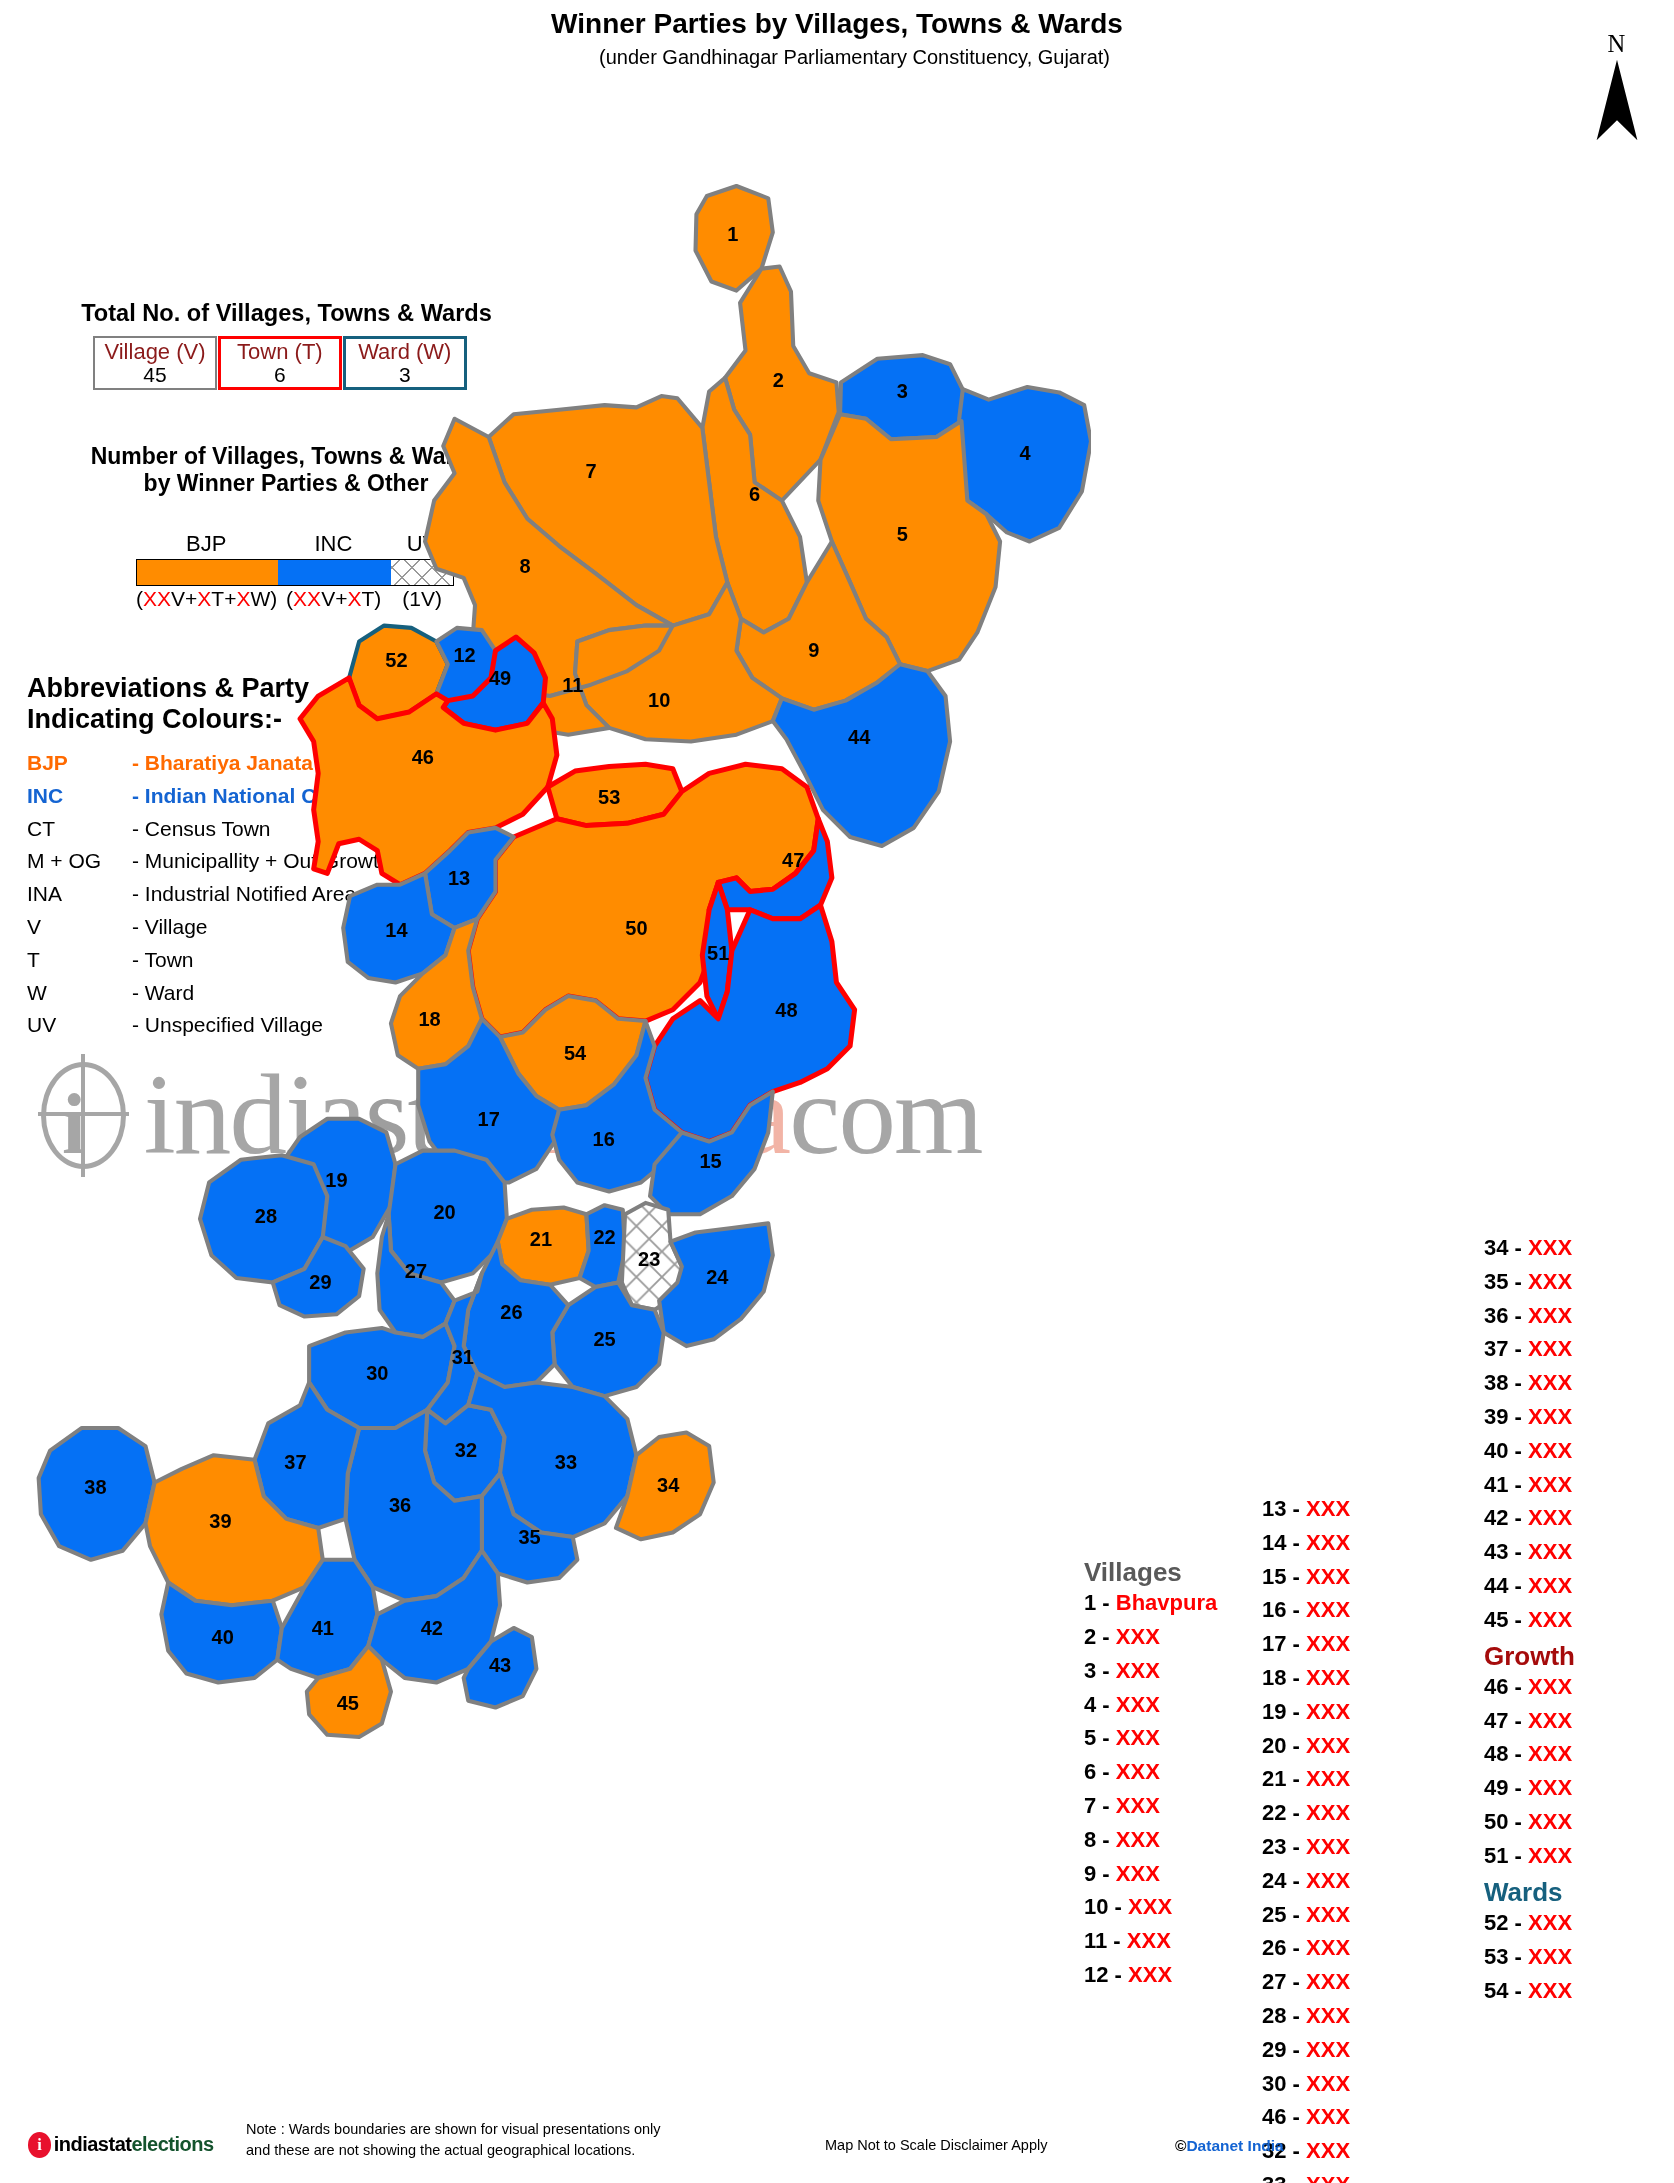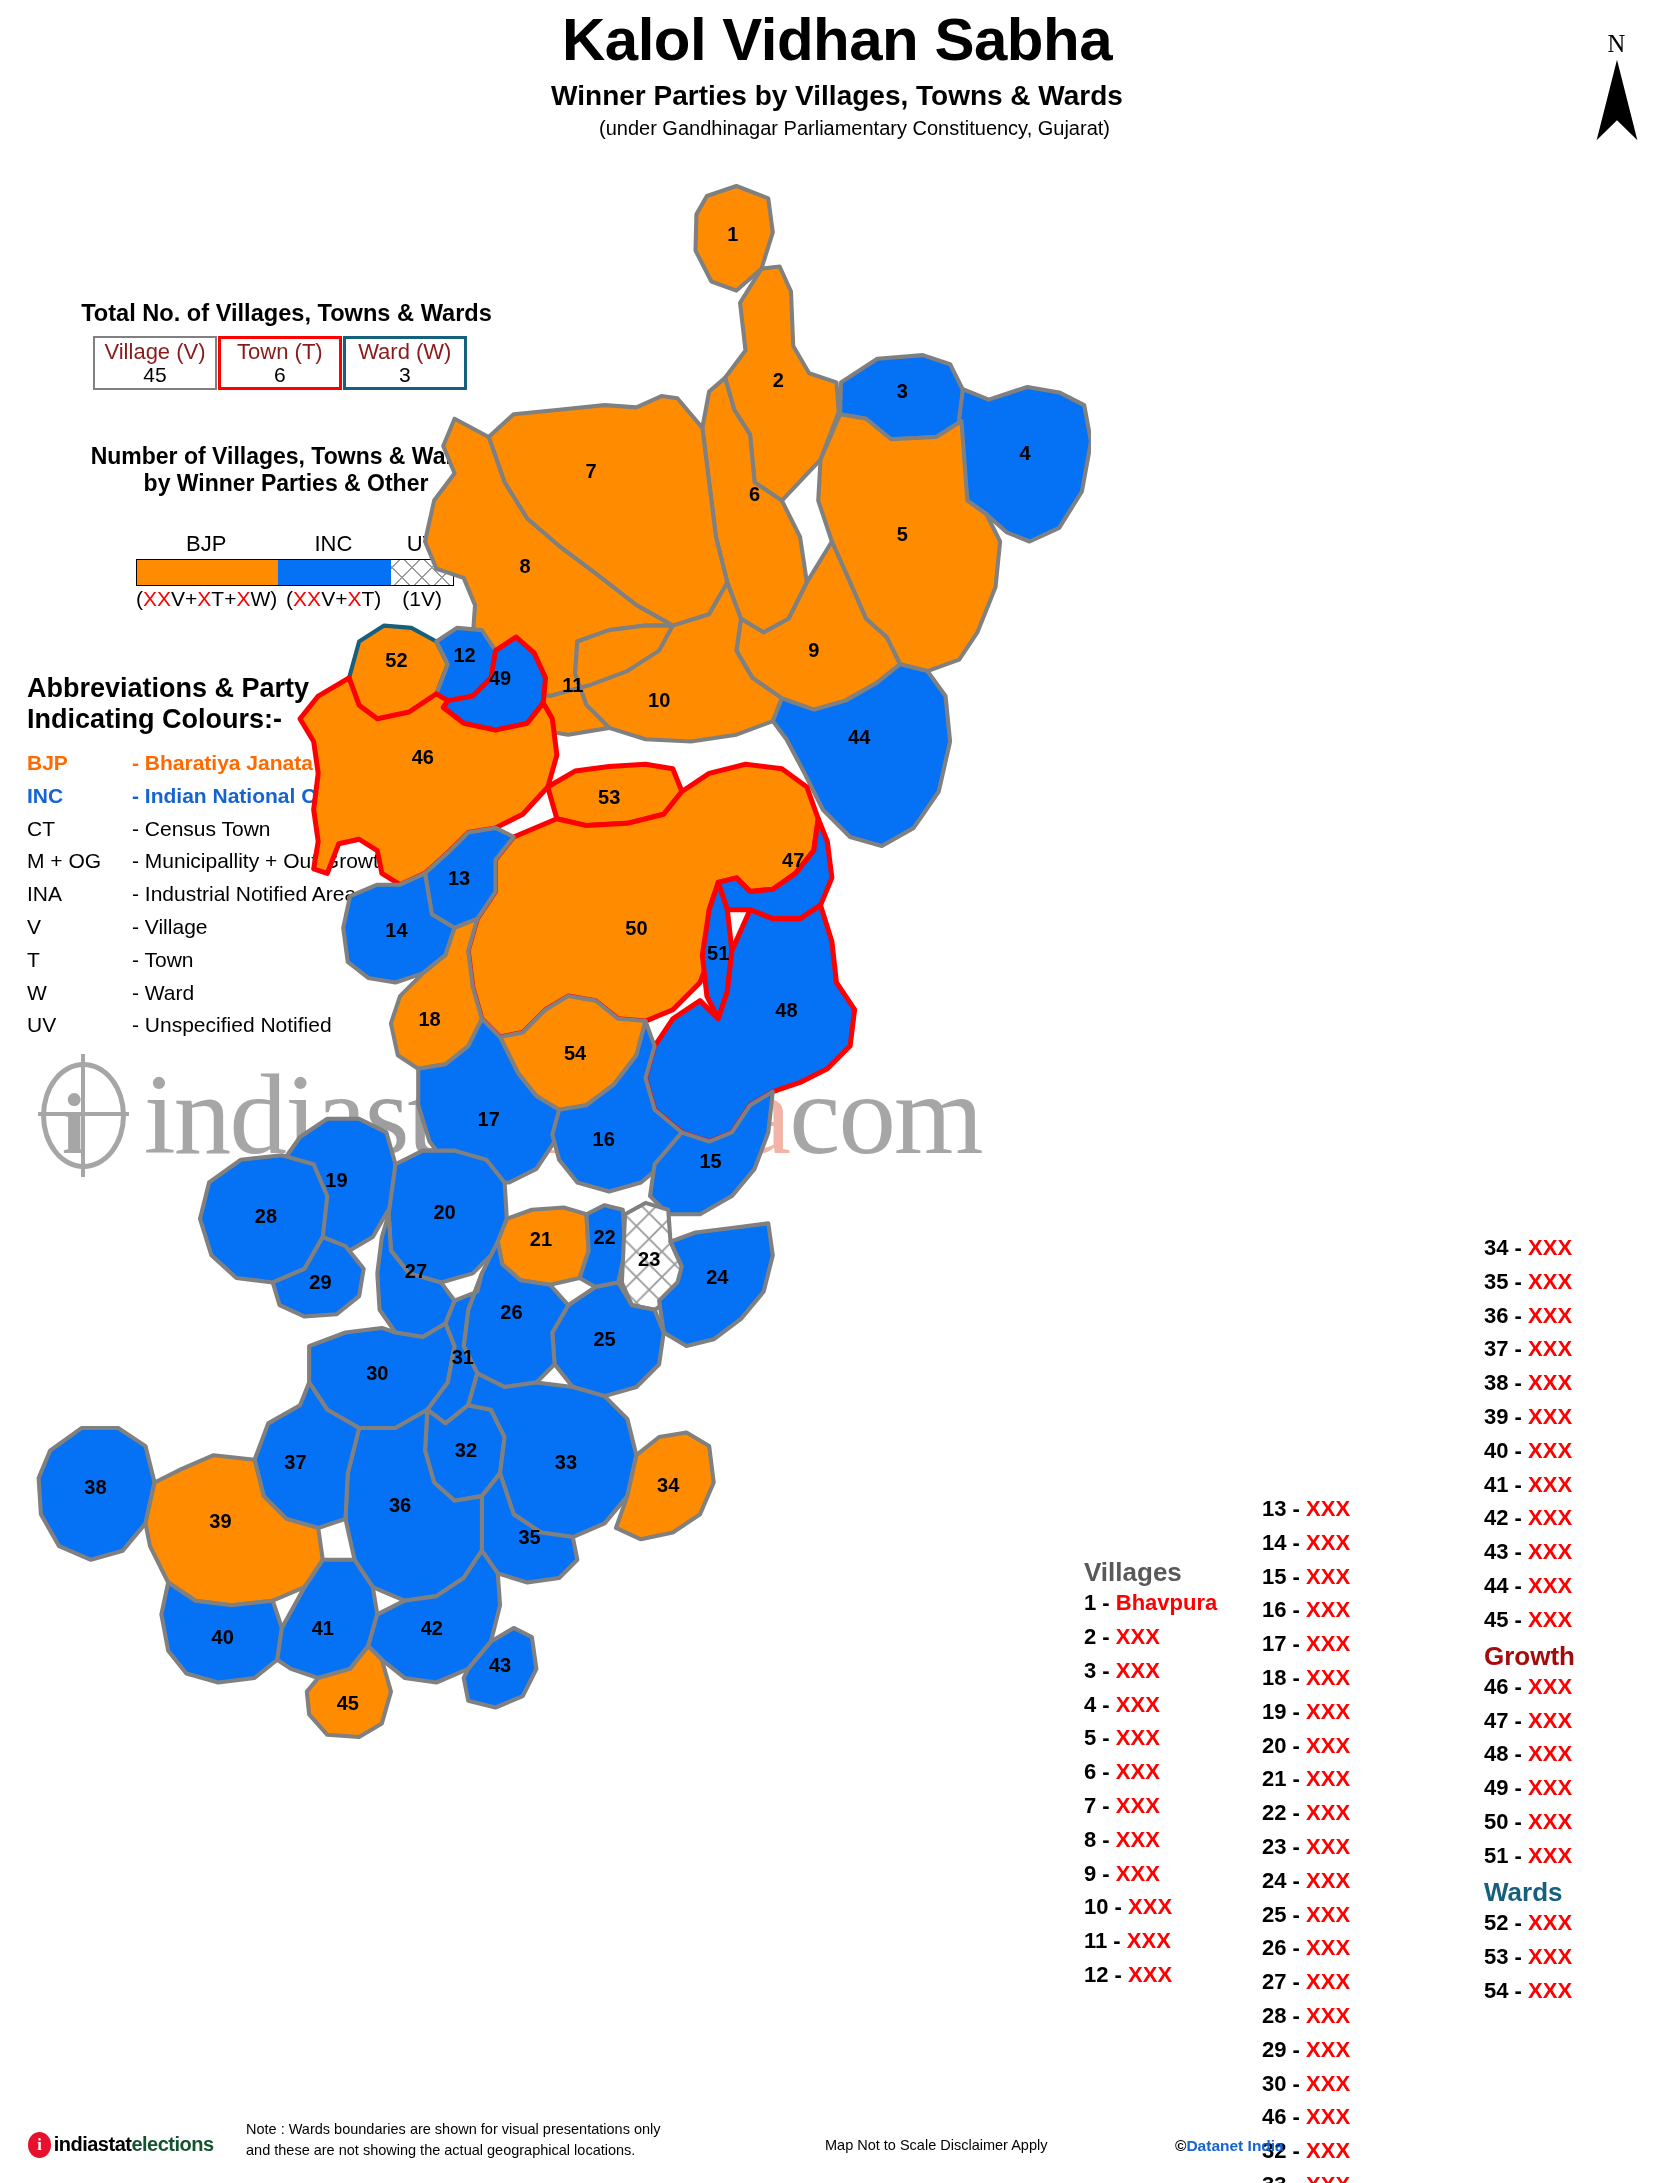--- a/index.html
+++ b/index.html
@@ -107,21 +107,20 @@
   #footer-copy{left:1175px;top:2137px;font-size:15.5px;font-weight:bold;white-space:nowrap;}
   .fc-black{color:#000;}
   .fc-blue{color:#1464D2;}
 
   svg text{font-family:"Liberation Sans",sans-serif;font-weight:bold;fill:#000;}
 </style>
 </head>
 <body>
 
 <div id="title-block" class="abs">
-  <div id="map-title">Kalol Vidhan Sabha</div>
   <div id="map-subtitle1">Winner Parties by Villages, Towns &amp; Wards</div>
   <div id="map-subtitle3">(under Gandhinagar Parliamentary Constituency, Gujarat)</div>
 </div>
 
 <div id="north-arrow" class="abs">
   <div id="north-letter">N</div>
   <svg width="50" height="86" viewBox="0 0 110 190">
     <polygon points="55,6 100,184 55,140 10,184" fill="#000"></polygon>
   </svg>
 </div>
@@ -197,21 +196,21 @@
     <div class="abbr-row">
       <div class="abbr-key">T</div>
       <div class="abbr-val">- Town</div>
     </div>
     <div class="abbr-row">
       <div class="abbr-key">W</div>
       <div class="abbr-val">- Ward</div>
     </div>
     <div class="abbr-row">
       <div class="abbr-key">UV</div>
-      <div class="abbr-val">- Unspecified Notified</div>
+      <div class="abbr-val">- Unspecified Village</div>
     </div>
   </div>
 
 <div id="watermark" class="abs">
   <div id="wm-mark">
     <div id="wm-cross-v"></div>
     <div id="wm-cross-h"></div>
     <div id="wm-ell"></div>
     <div id="wm-i">i</div>
   </div>

